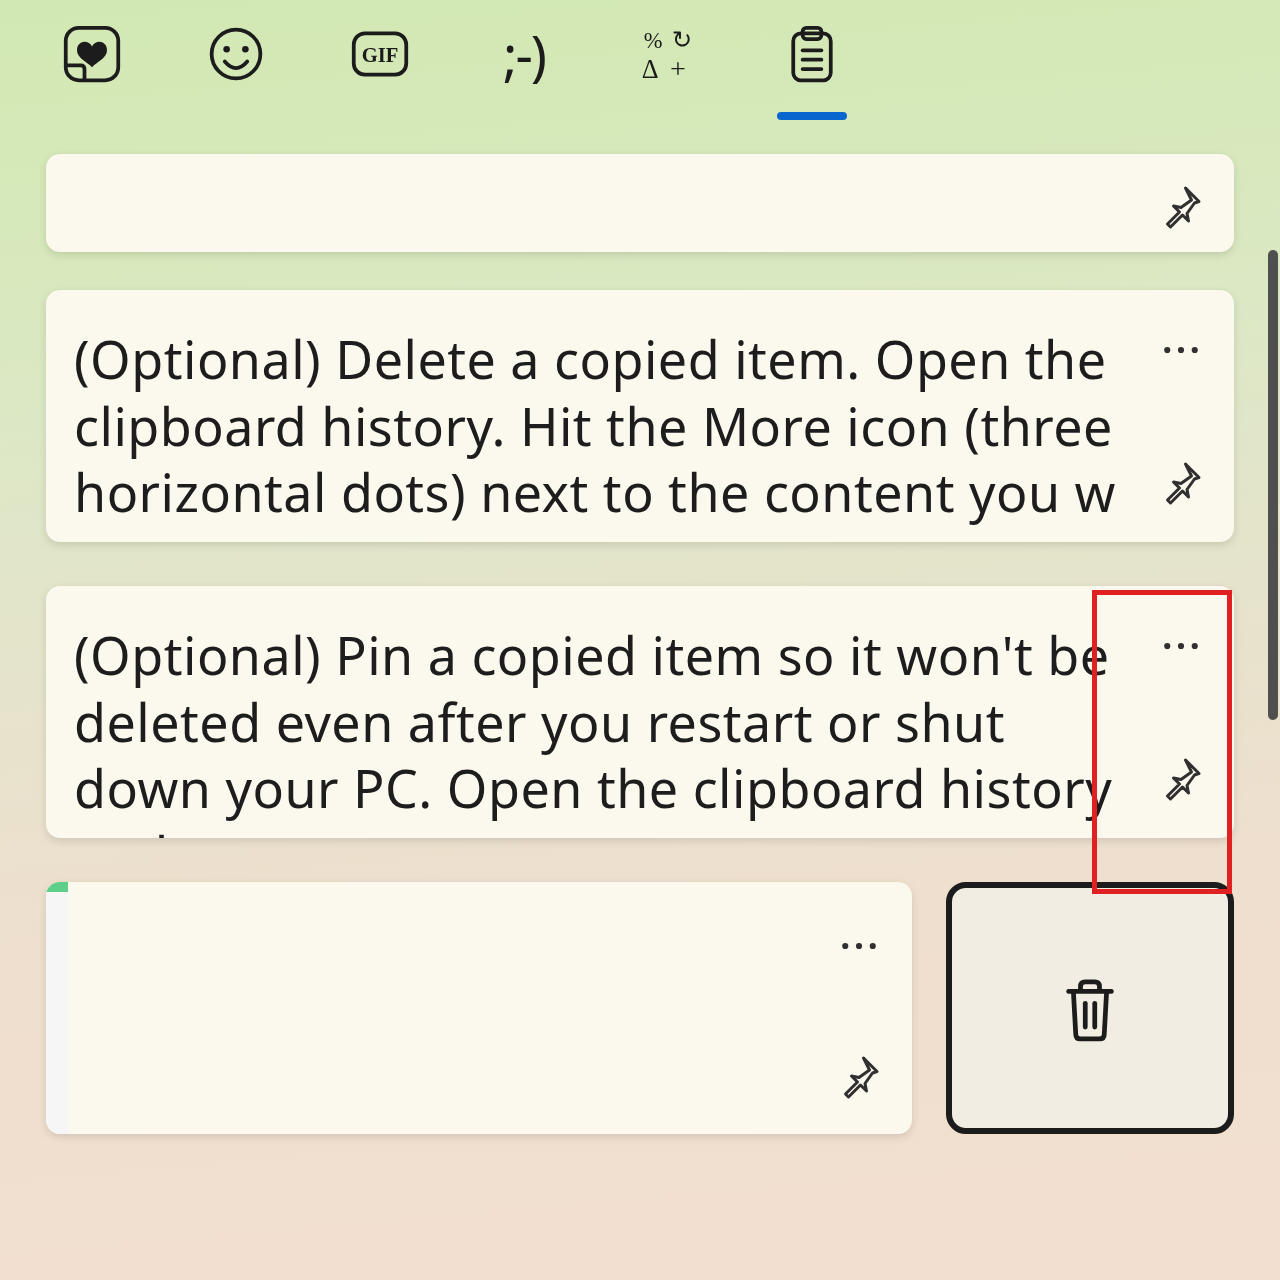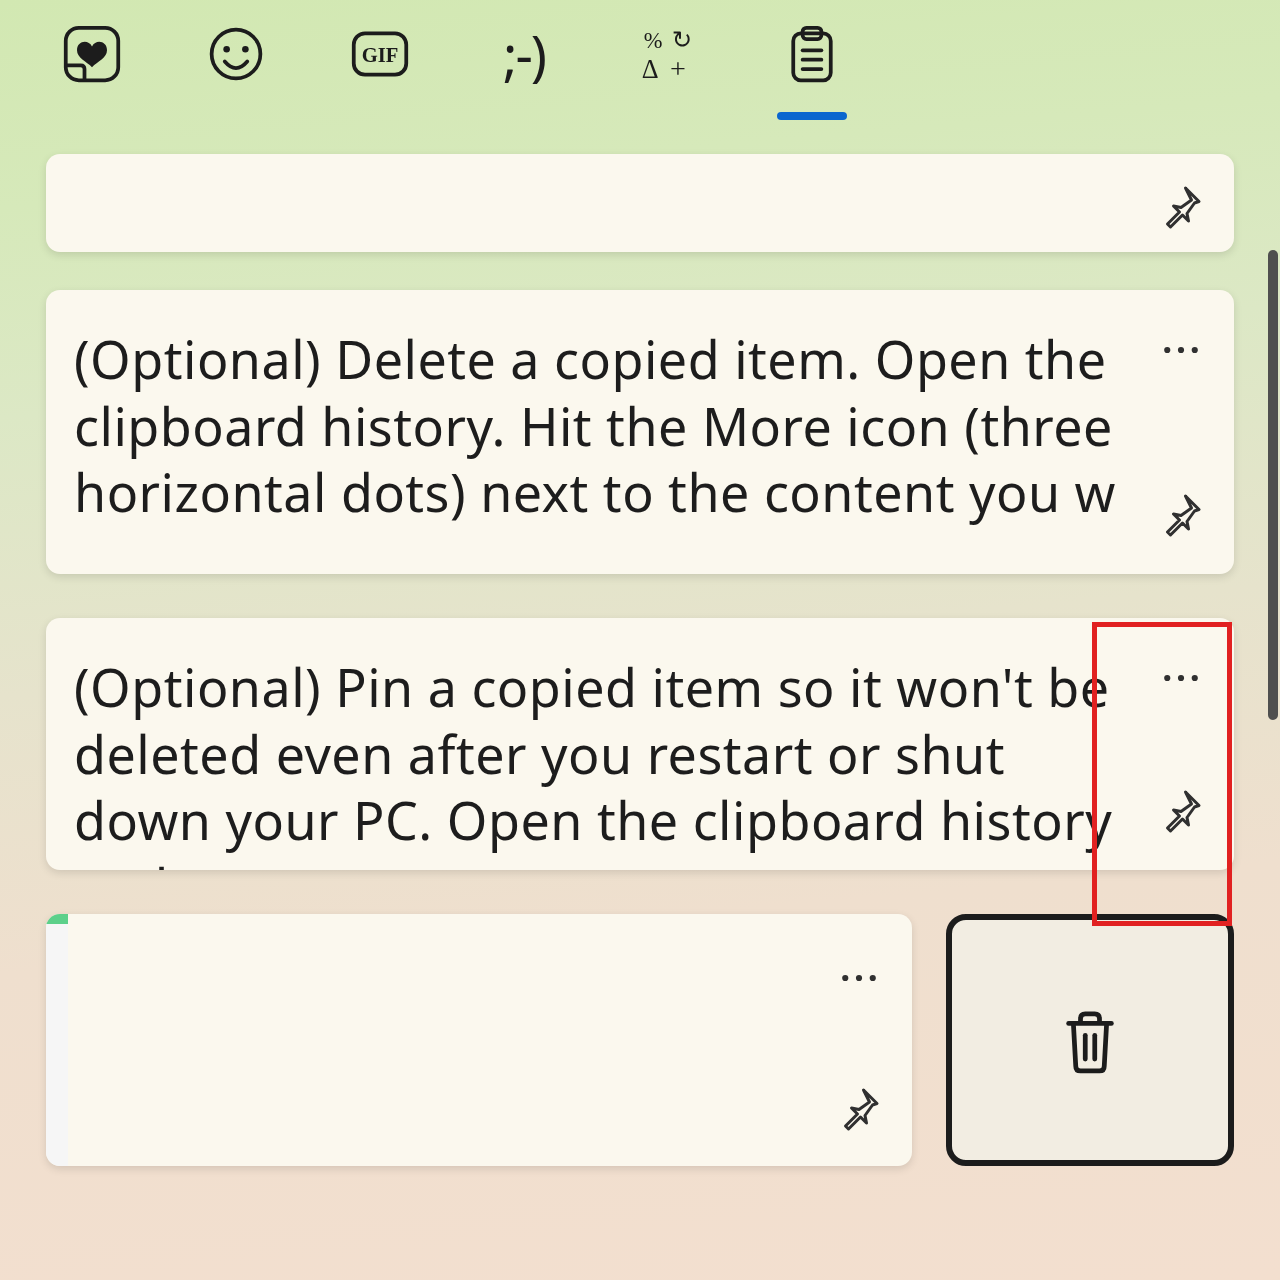--- a/index.html
+++ b/index.html
@@ -288,21 +288,21 @@
     <div class="card-text"></div>
     <div class="card-actions">
       <div class="action-btn">
         <svg viewBox="0 0 64 64">
             <use href="#ic-pin"></use>
           </svg>
       </div>
     </div>
   </div>
 
-  <div class="card" style="height:284px;">
+  <div class="card" style="height:252px;">
     <div class="card-text">(Optional) Delete a copied item. Open the clipboard history. Hit the More icon (three horizontal dots) next to the content you w</div>
     <div class="card-actions">
       <div class="action-btn dot">
         <svg viewBox="0 0 64 64">
             <use href="#ic-dots"></use>
           </svg>
       </div>
       <div class="action-btn">
         <svg viewBox="0 0 64 64">
             <use href="#ic-pin"></use>

